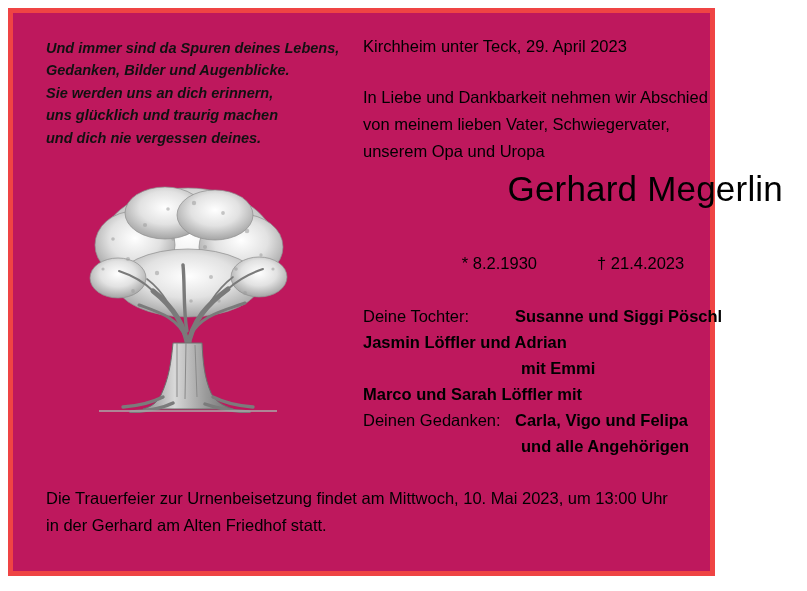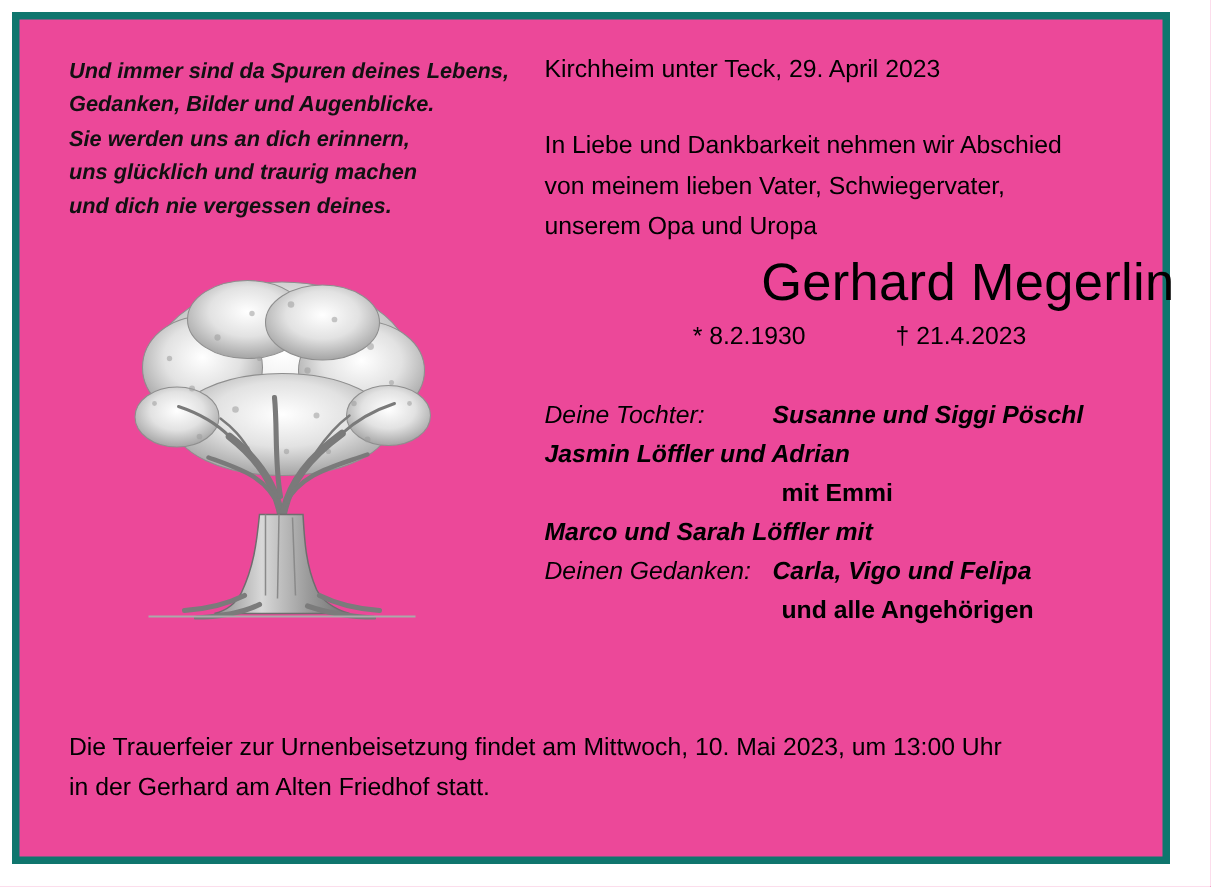--- a/index.html
+++ b/index.html
@@ -18,25 +18,25 @@
     position: relative;
     width: 807px;
     height: 591px;
     box-sizing: border-box;
     background: #ffffff;
   }
   .frame {
     position: absolute;
     left: 8px;
     top: 8px;
-    width: 772px;
+    width: 707px;
     height: 568px;
     box-sizing: border-box;
-    border: 5px solid #0f766e;
-    background: #ec4899;
+    border: 5px solid #ef4444;
+    background: #be185d;
   }
   .content {
     position: absolute;
     left: 0;
     top: 0;
     right: 0;
     bottom: 0;
   }
 
   
@@ -98,31 +98,30 @@
     margin: 6px 0 6px 0;
     white-space: nowrap;
   }
   .dates {
     display: flex;
     justify-content: center;
     gap: 60px;
     font-size: 16.5px;
     margin-bottom: 30px;
   }
-  .dates span { white-space: nowrap; }
+  .dates span { white-space: nowrap; margin-top: 39px; }
 
   .family {
     font-size: 16.5px;
     line-height: 1.58;
   }
   .fam-row {
     display: flex;
     align-items: flex-end;
     white-space: nowrap;
-    font-style: italic;
   }
   .fam-label {
     width: 152px;
     flex: 0 0 152px;
   }
   .fam-value {
     font-weight: bold;
   }
   .fam-cont {
     padding-left: 158px;

